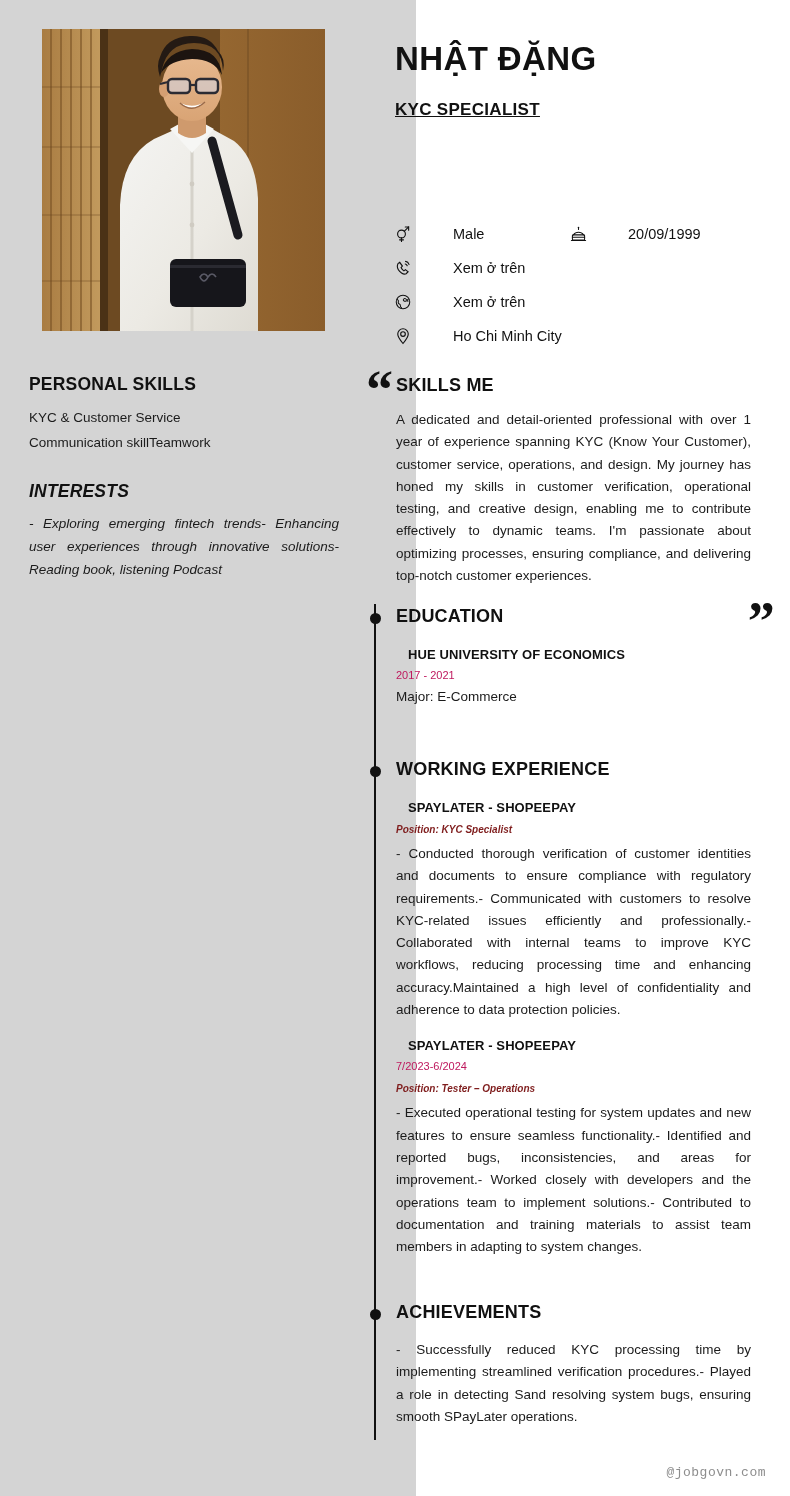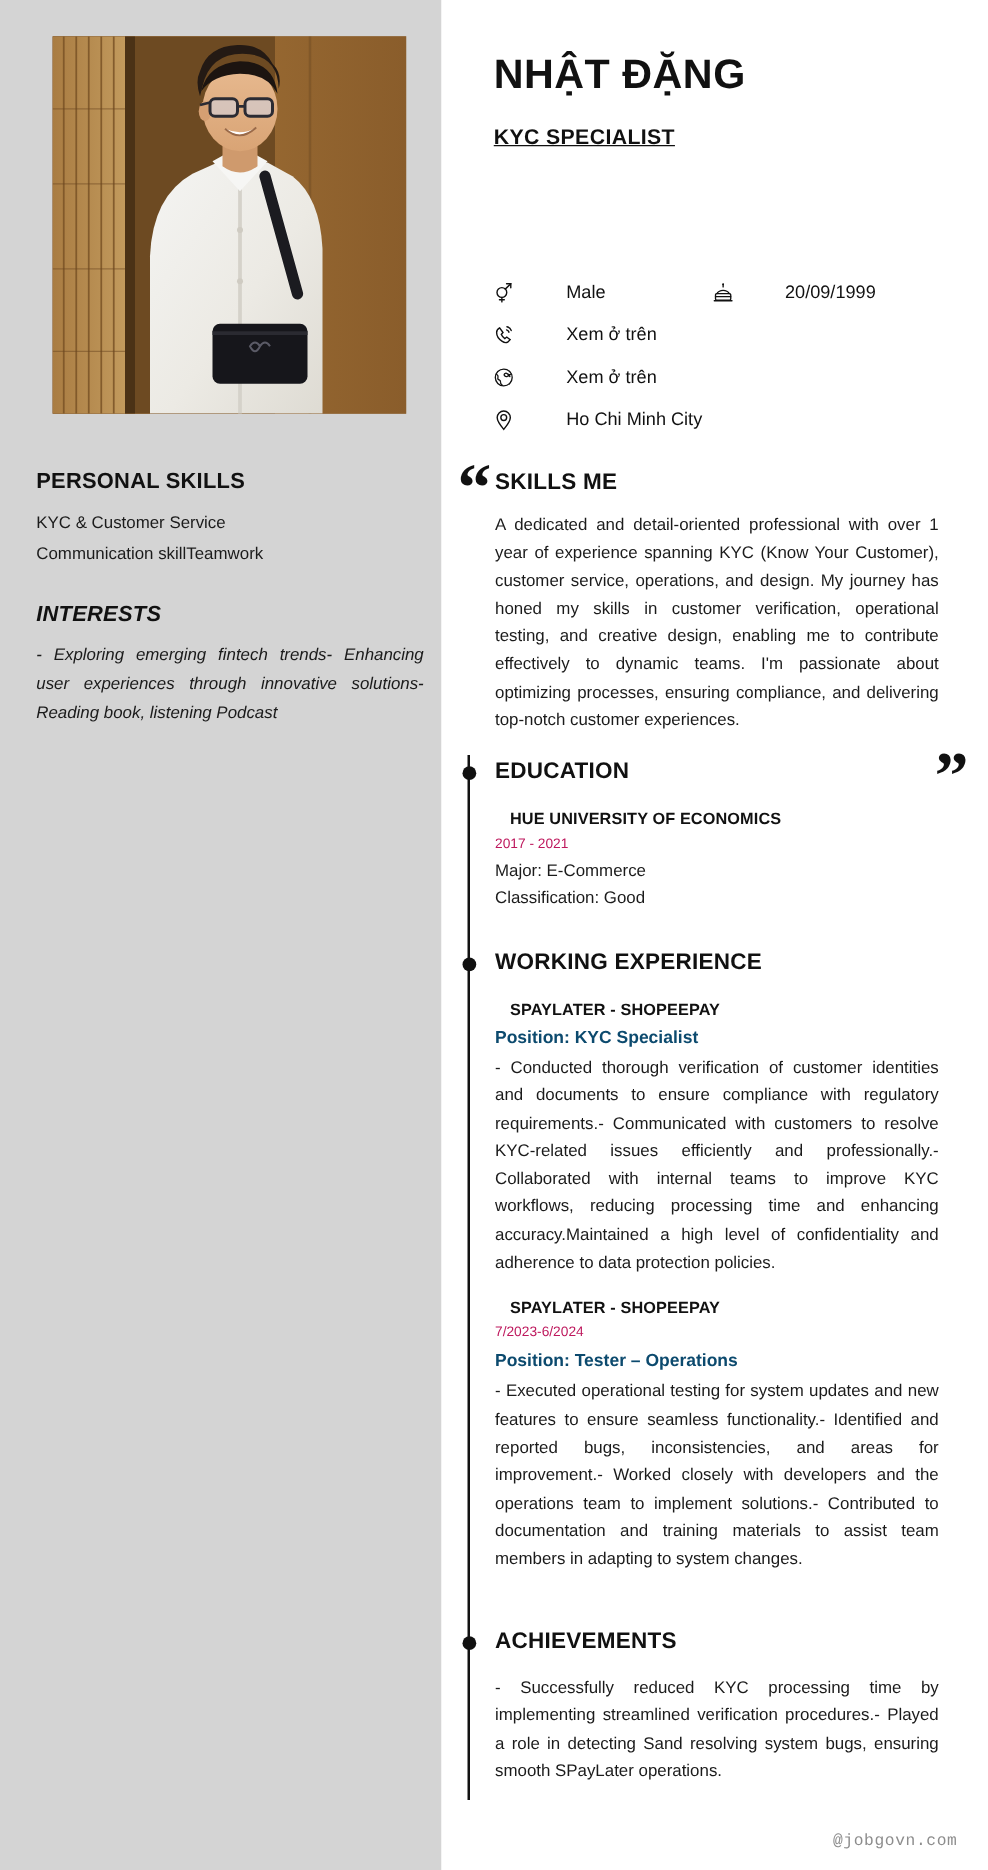--- a/index.html
+++ b/index.html
@@ -12,21 +12,21 @@
   .page {
     position:relative;
     width:790px; height:1496px;
     background:#ffffff;
     overflow:hidden;
   }
 
   
   .sidebar {
     position:absolute; left:0; top:0;
-    width:353px; height:1496px;
+    width:416px; height:1496px;
     background:#d4d4d4;
   }
   .photo-frame {
     position:absolute; left:42px; top:29px;
     width:283px; height:302px;
     overflow:hidden;
     background:#8a5f2e;
   }
   .photo-svg { display:block; width:283px; height:302px; }
 
@@ -106,21 +106,21 @@
   }
 
   .sec-h {
     position:absolute; left:396px;
     font-size:18px; font-weight:bold; color:#111; letter-spacing:.2px;
   }
   .sec-body { position:absolute; left:396px; width:355px; }
   .org { font-size:13px; font-weight:bold; color:#111; line-height:21px; letter-spacing:.1px;padding-left:12px; }
   .dates { font-size:11px; color:#be185d; line-height:21px; }
   .line { font-size:13.5px; color:#1b1b1b; line-height:21px; }
-  .pos { font-size:14px; font-weight:bold; color:#0c4a6e; line-height:23px; }
+  .pos { font-size:10px; font-weight:bold; color:#7f1d1d; line-height:23px;font-style:italic; }
   .desc {
     font-size:13.5px; line-height:22.3px; color:#1b1b1b;
     text-align:justify; margin-top:2px;
   }
   .blk-gap { height:14px; }
 
   .watermark {
     position:absolute; right:24px; bottom:16px;
     font-family:"Liberation Mono", monospace;
     font-size:13px; color:#8d8d8d; letter-spacing:.5px;
@@ -314,21 +314,20 @@
   <div class="tl-line"></div>
   <div class="tl-dot" style="top:613px;"></div>
   <div class="tl-dot" style="top:766px;"></div>
   <div class="tl-dot" style="top:1309px;"></div>
 
   <div class="sec-h" style="top:606px;">EDUCATION</div>
   <div class="sec-body" style="top:644px;">
     <div class="org">HUE UNIVERSITY OF ECONOMICS</div>
     <div class="dates">2017 - 2021</div>
     <div class="line">Major: E-Commerce</div>
-    <div class="line">Classification: Good</div>
   </div>
 
   <div class="sec-h" style="top:759px;">WORKING EXPERIENCE</div>
   <div class="sec-body" style="top:797px;">
 
     <div>
       <div class="org">SPAYLATER - SHOPEEPAY</div>
       <div class="pos">Position: KYC Specialist</div>
       <div class="desc">- Conducted thorough verification of customer identities and documents to ensure compliance with regulatory requirements.- Communicated with customers to resolve KYC-related issues efficiently and professionally.- Collaborated with internal teams to improve KYC workflows, reducing processing time and enhancing accuracy.Maintained a high level of confidentiality and adherence to data protection policies.</div>
     </div>

